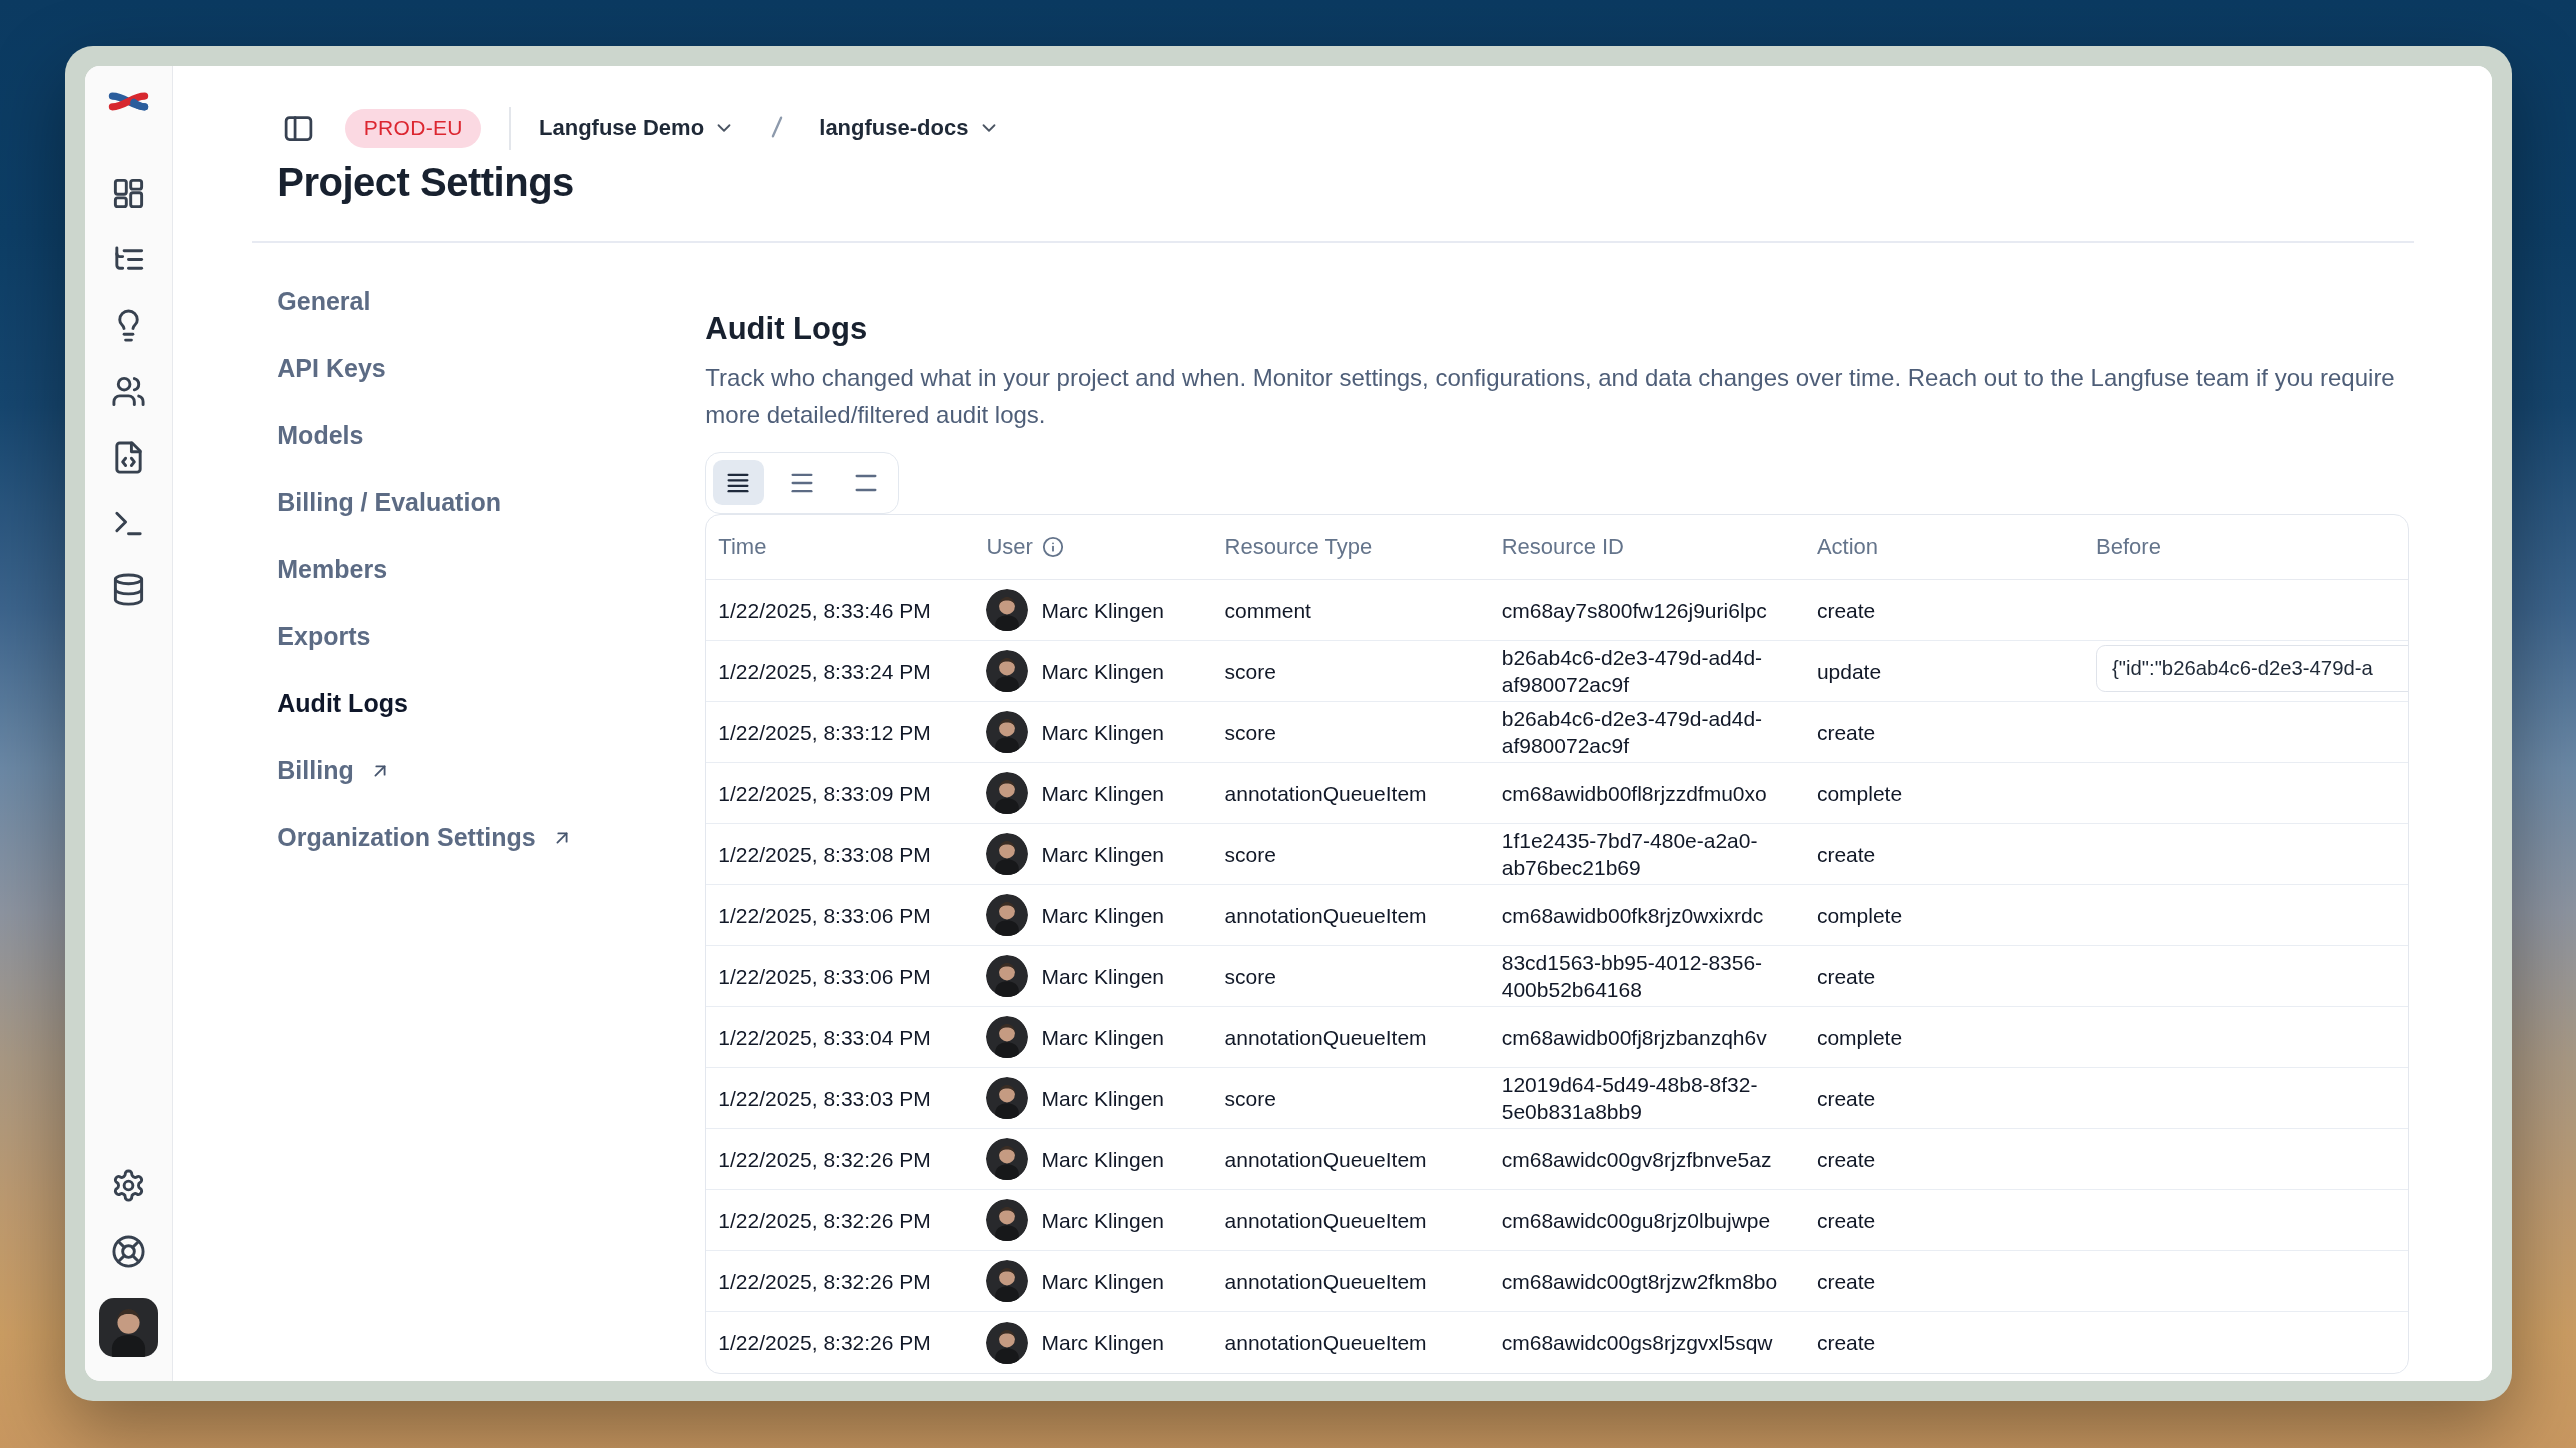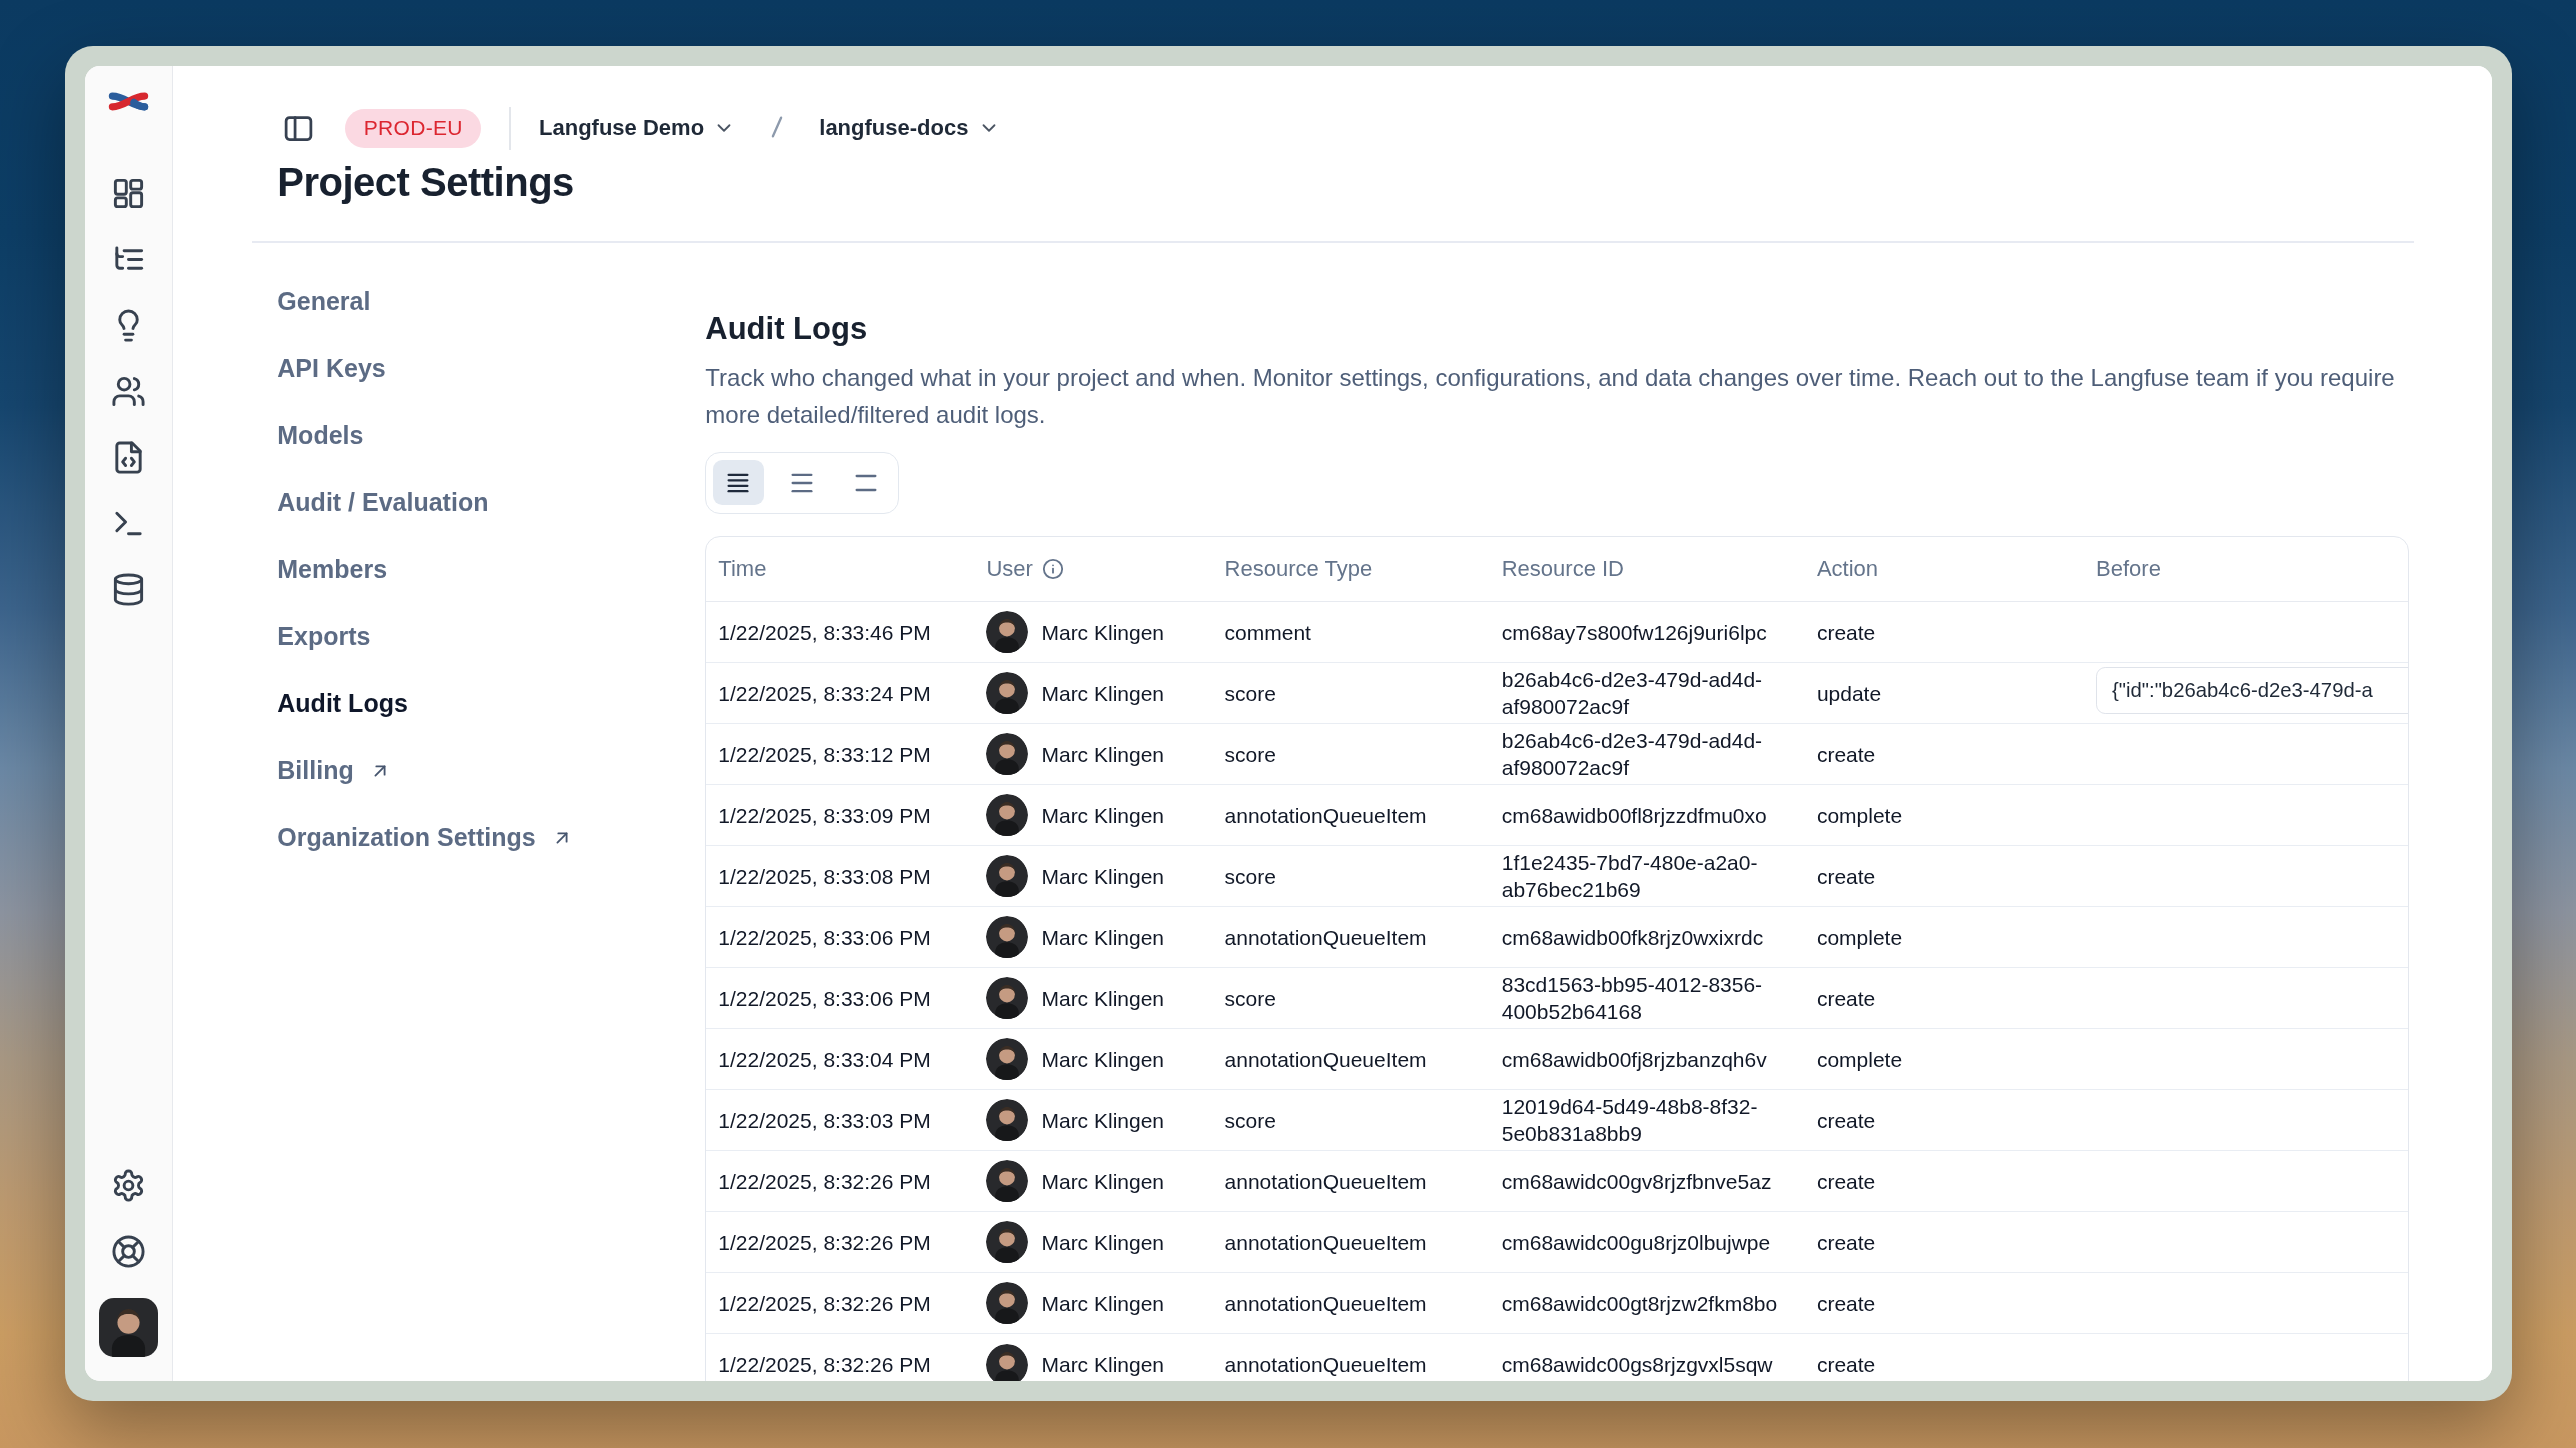--- a/index.html
+++ b/index.html
@@ -75,21 +75,21 @@
     border:1.8px solid #e3e8ef; border-radius:15px; padding:6.5px; height:62px;
   }
   .row-toggle .tbtn {
     width:51px; height:45px; display:flex; align-items:center; justify-content:center;
     border-radius:9.2px; cursor:pointer; color:#5c6b84;
   }
   .row-toggle .tbtn.selected { background:#e3e9f1; color:#1e293b; }
   .row-toggle .tbtn svg { width:28px; height:28px; }
   
   .audit-card {
-    margin-top:22px; border:1.8px solid #e3e7ee; border-radius:15px;
+    border:1.8px solid #e3e7ee; border-radius:15px;
     overflow:hidden; width:1704px; background:#fff;
   }
   table.audit { border-collapse:collapse; table-layout:fixed; width:1704px; }
   table.audit col.c-time{width:268px} table.audit col.c-user{width:238px}
   table.audit col.c-rtype{width:277px} table.audit col.c-rid{width:315px}
   table.audit col.c-action{width:279px} table.audit col.c-before{width:326px}
   table.audit th {
     height:65px; text-align:left; vertical-align:middle; padding:0 12px;
     font-size:22px; font-weight:500; color:#64748b; border-bottom:1.8px solid #e7eaf0;
     white-space:nowrap;
@@ -241,21 +241,21 @@
             <div class="nav-item">
               <span>General</span>
             </div>
             <div class="nav-item">
               <span>API Keys</span>
             </div>
             <div class="nav-item">
               <span>Models</span>
             </div>
             <div class="nav-item">
-              <span>Audit / Evaluation</span>
+              <span>Billing / Evaluation</span>
             </div>
             <div class="nav-item">
               <span>Members</span>
             </div>
             <div class="nav-item">
               <span>Exports</span>
             </div>
             <div class="nav-item active">
               <span>Audit Logs</span>
             </div>

